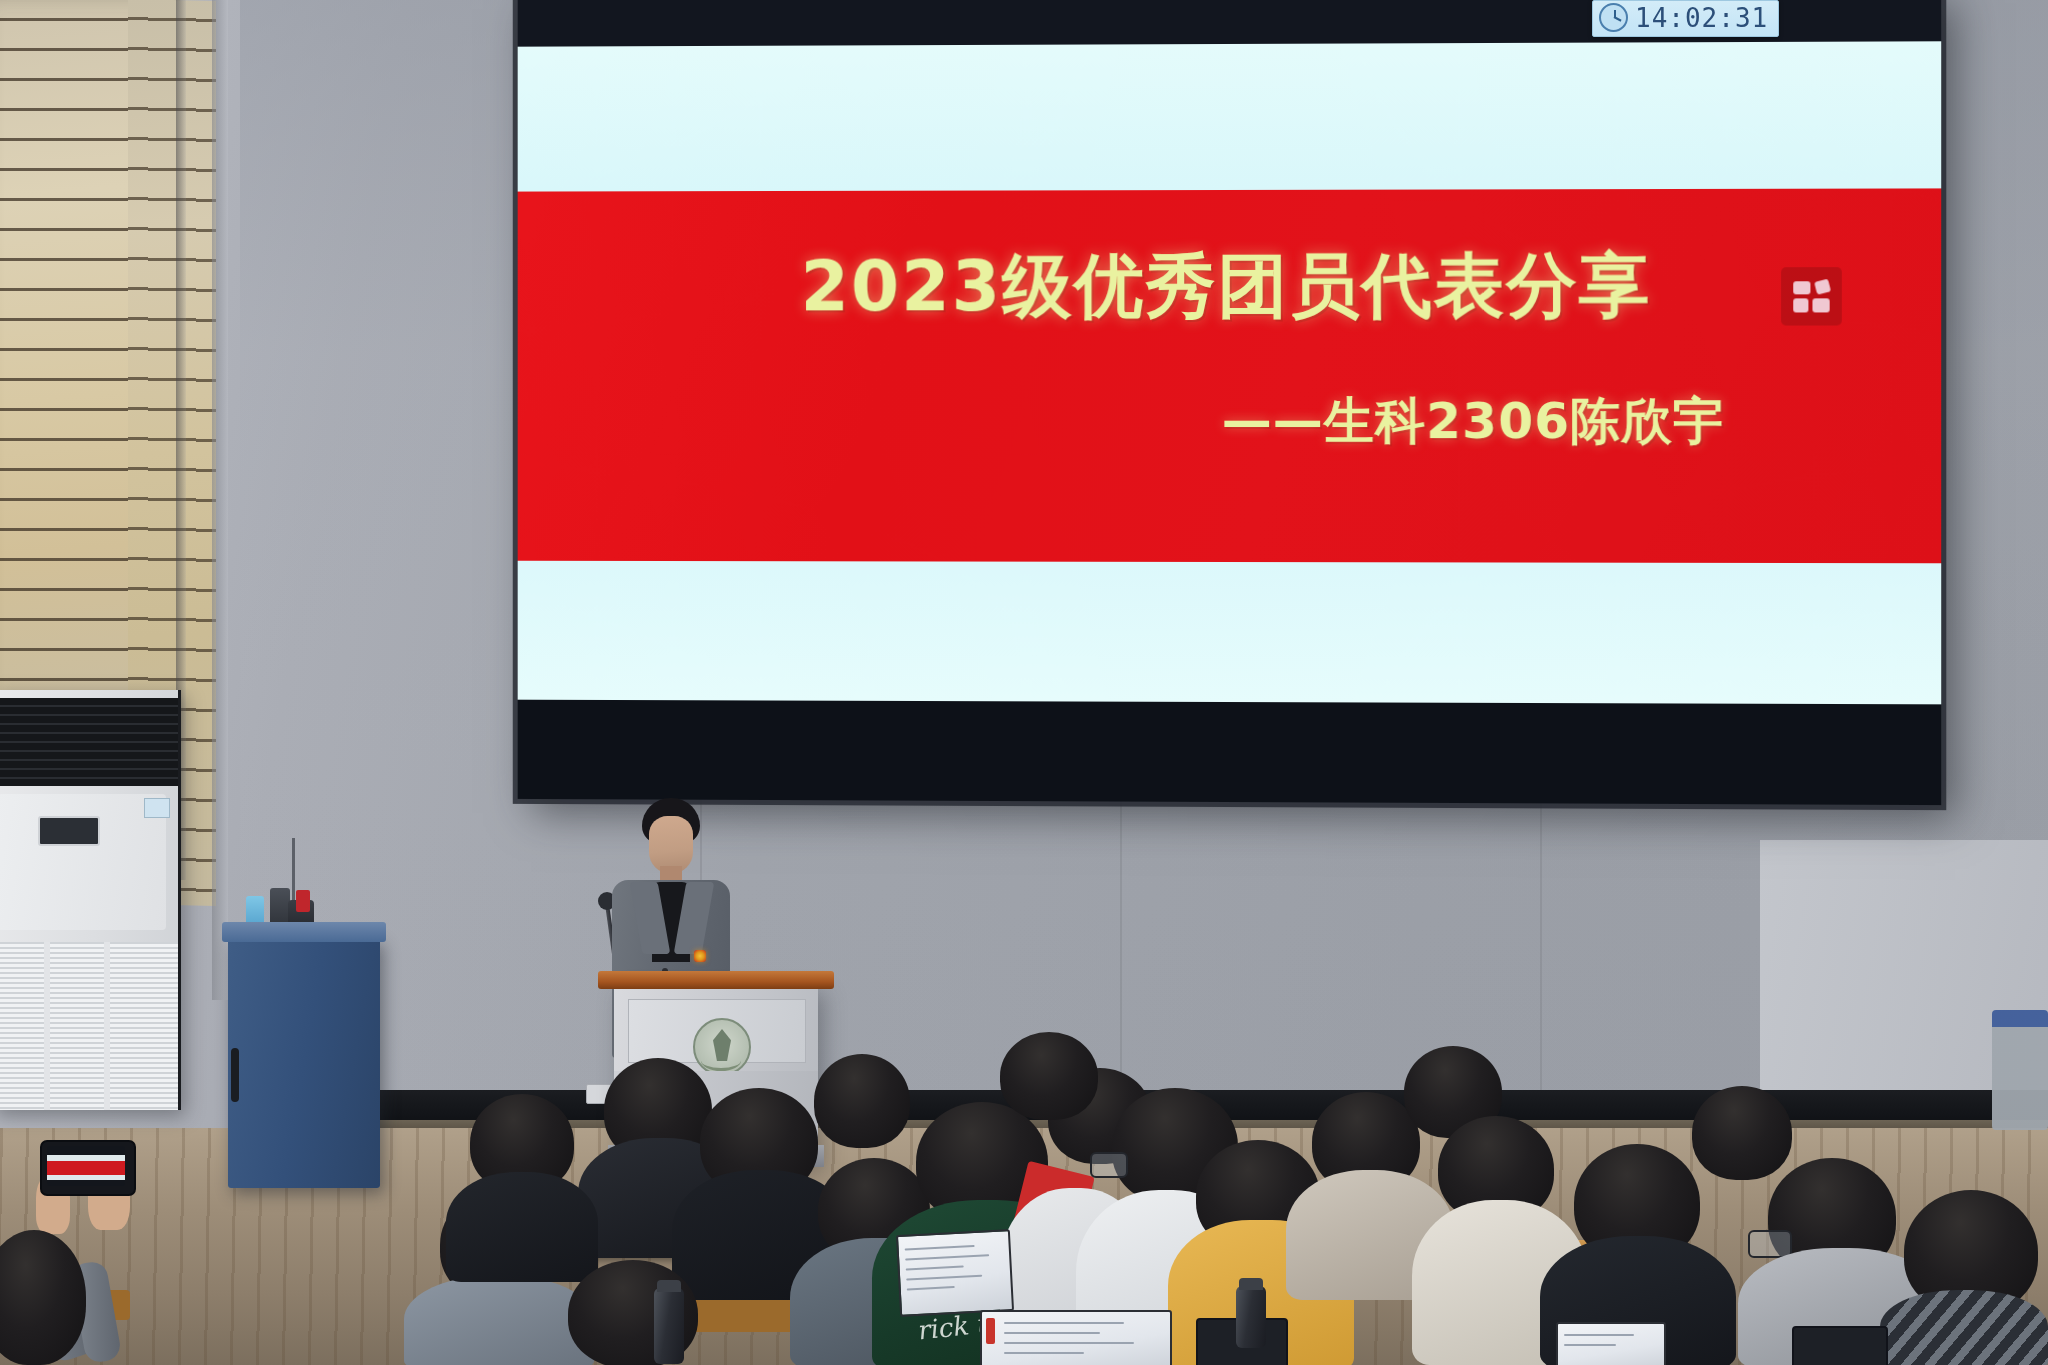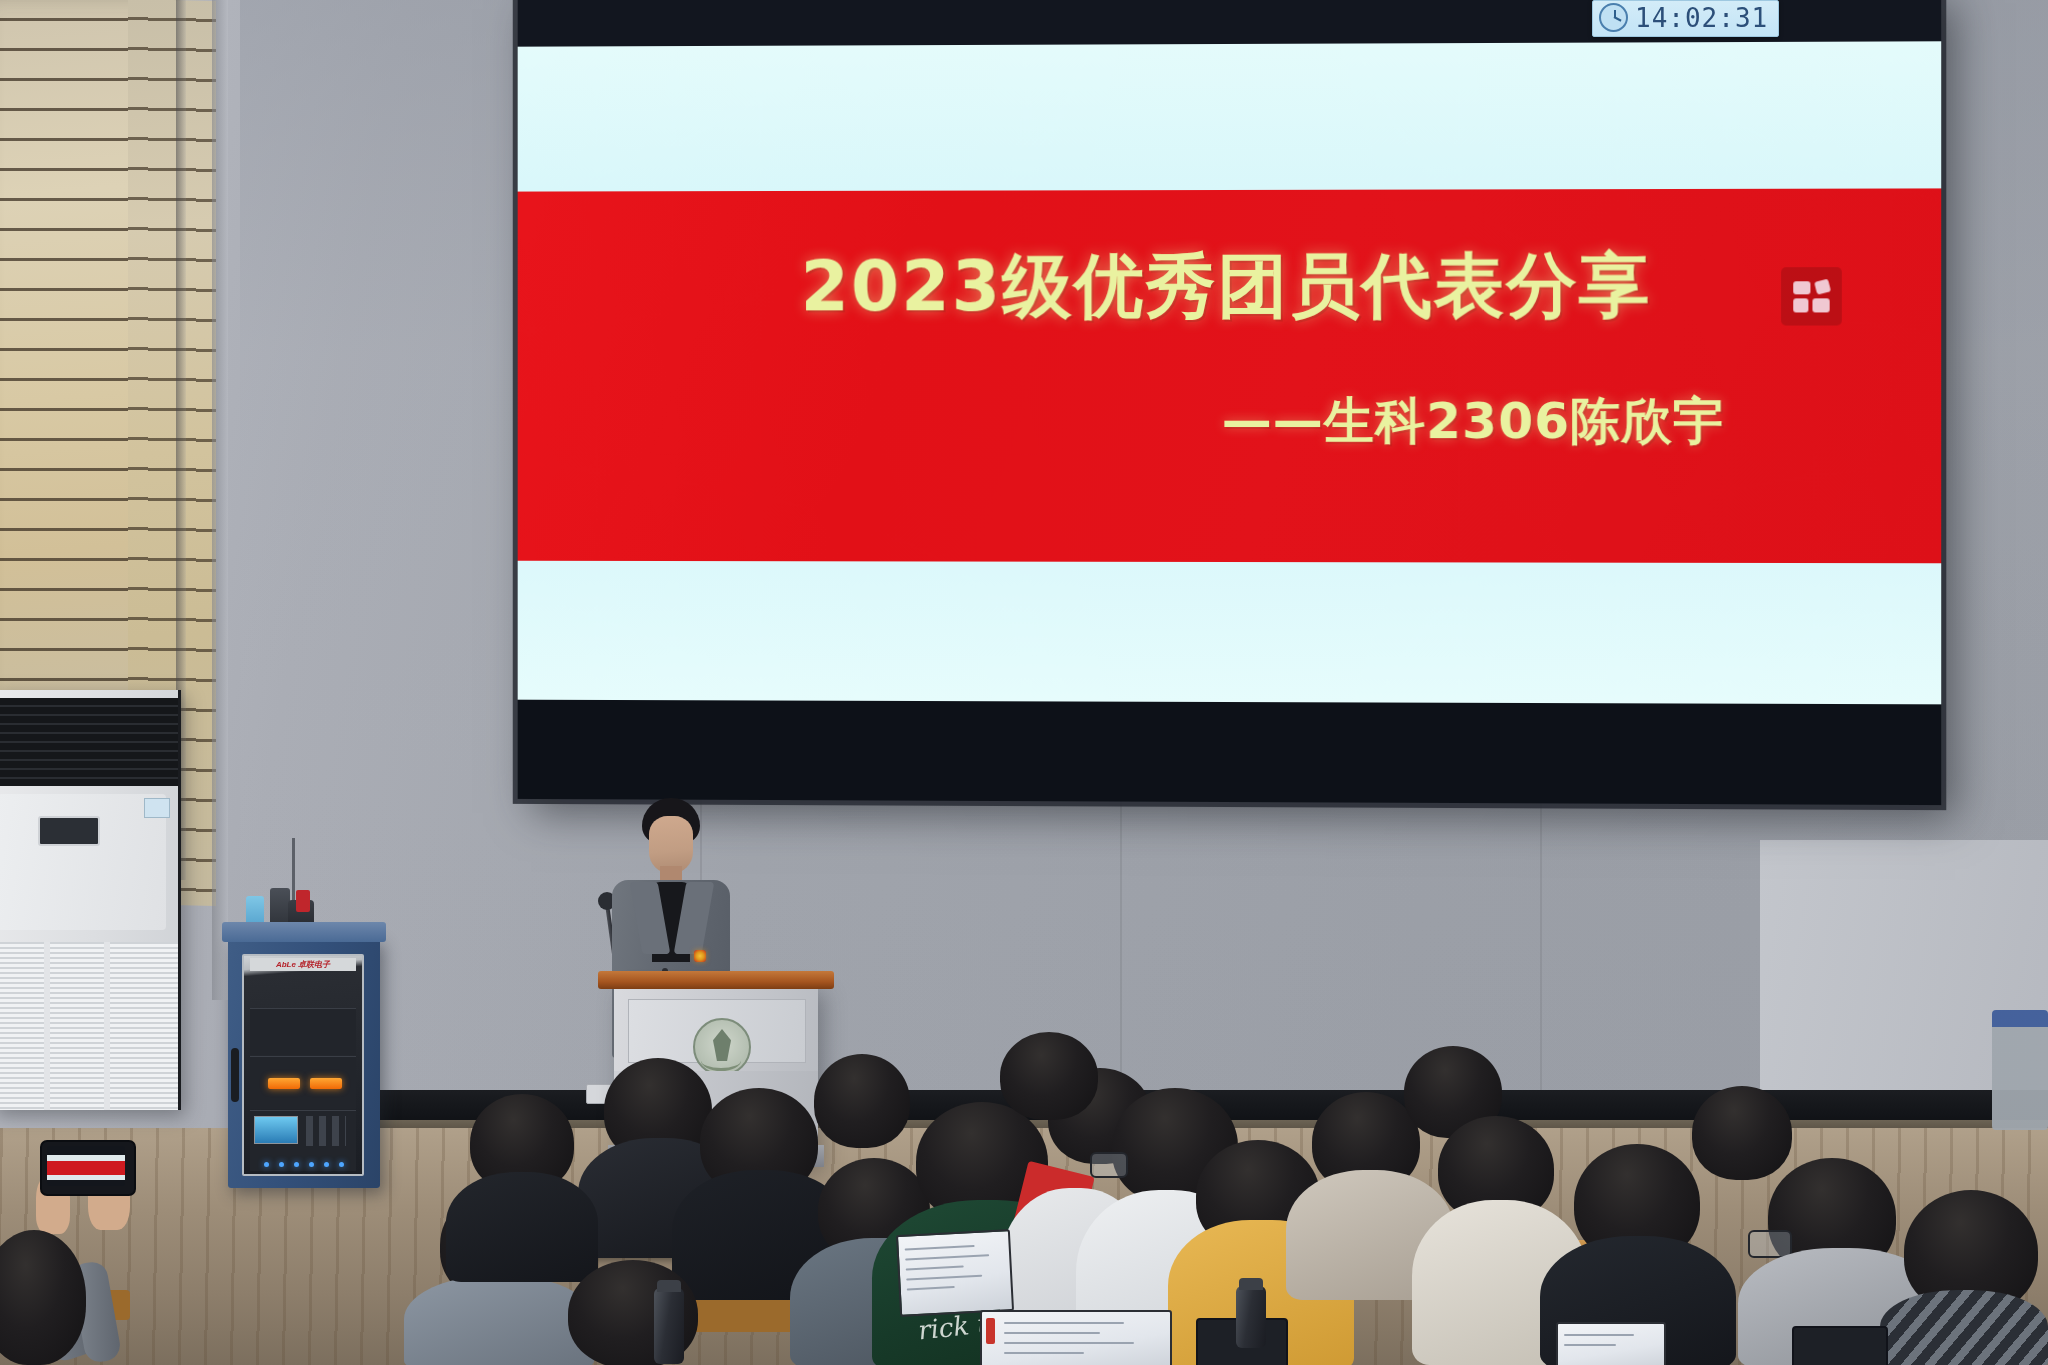--- a/index.html
+++ b/index.html
@@ -443,38 +443,20 @@
   </div>
 
   <div class="rack-antenna"></div>
   <div class="rack-bottle b1"></div>
   <div class="rack-bottle b2"></div>
   <div class="rack-mic"></div>
   <div class="rack-red-tag"></div>
 
   <div id="av-rack">
     <div class="rack-top"></div>
-    <div class="rack-glass">
-      <div class="rack-brand">AbLe 卓联电子</div>
-      <div class="rack-unit rack-u1"></div>
-      <div class="rack-unit rack-u2"></div>
-      <div class="rack-unit rack-u3"></div>
-      <div class="vu a"></div>
-      <div class="vu b"></div>
-      <div class="rack-lcd"></div>
-      <div class="rack-kp"></div>
-      <div class="ledrow">
-        <span></span>
-          <span></span>
-          <span></span>
-          <span></span>
-          <span></span>
-          <span></span>
-      </div>
-    </div>
     <div class="rack-handle"></div>
   </div>
 
   <div class="podium-mic-stand"></div>
   <div class="podium-mic-head"></div>
 
   <div id="speaker">
     <div class="hair"></div>
     <div class="face"></div>
     <div class="neck"></div>

